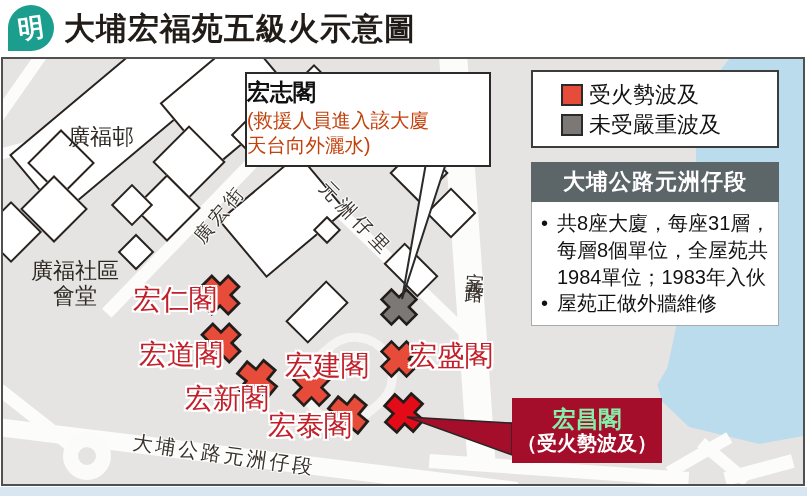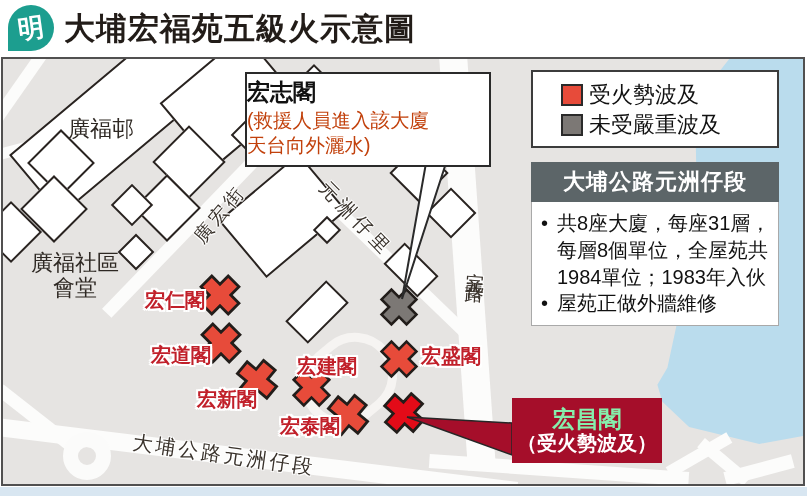--- a/index.html
+++ b/index.html
@@ -23,27 +23,27 @@
   .water { position:absolute; z-index:1; }
   .road { position:absolute; background:#fcfcfb; z-index:2; }
   .ring { position:absolute; border-radius:50%; background:transparent; z-index:2; }
   .loop { position:absolute; border:9px solid #f6f4f2; border-radius:42px; background:transparent; z-index:2; }
   .wb { position:absolute; background:#ffffff; border:2px solid #292320; z-index:3; }
 
   .svg-overlay { position:absolute; left:0; top:0; z-index:6; pointer-events:none; }
   .bldg { position:absolute; z-index:5; }
   .bldg svg { overflow:visible; display:block; }
 
-  .bl { position:absolute; z-index:7; font-weight:bold; font-size:20px; white-space:nowrap;
+  .bl { position:absolute; z-index:7; font-weight:normal; font-size:28px; white-space:nowrap;
     text-shadow:-2px -2px 0 #fff,2px -2px 0 #fff,-2px 2px 0 #fff,2px 2px 0 #fff,
       0 -2px 0 #fff,0 2px 0 #fff,-2px 0 0 #fff,2px 0 0 #fff;text-align:center; }
   .sl { position:absolute; z-index:4; color:#39322b; white-space:nowrap;
     text-shadow:-1px -1px 0 rgba(255,255,255,.85),1px -1px 0 rgba(255,255,255,.85),
       -1px 1px 0 rgba(255,255,255,.85),1px 1px 0 rgba(255,255,255,.85); }
-  .al { position:absolute; z-index:4; color:#2e2823; text-align:center; white-space:pre-line; line-height:1.15; }
+  .al { position:absolute; z-index:4; color:#2e2823; text-align:center; white-space:pre-line; line-height:1.15;margin-top:8px; }
 
   
   .legend { position:absolute; left:528px; top:11px; width:248px; height:78px; background:#fff;
     border:2px solid #3c3c3c; z-index:8; padding:8px 0 0 28px; }
   .legend-row { display:flex; align-items:center; height:30px; }
   .legend-swatch { width:22px; height:22px; border:2px solid #2a2a2a; margin-right:6px; flex:none; }
   .legend-label { font-size:22px; color:#111; }
 
   
   .info { position:absolute; left:528px; top:103px; width:248px; z-index:8; }

